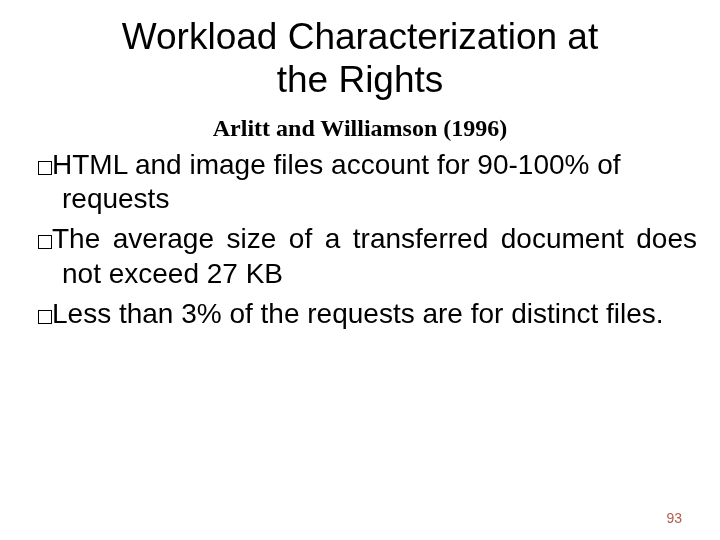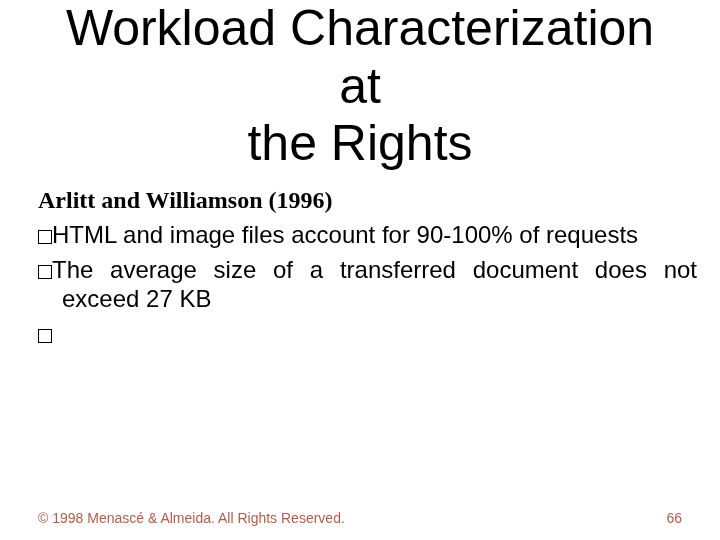--- a/index.html
+++ b/index.html
@@ -13,34 +13,35 @@
     overflow: hidden;
   }
   .slide {
     position: relative;
     width: 720px;
     height: 540px;
     box-sizing: border-box;
   }
   .title {
     text-align: center;
-    font-size: 50px;
+    font-size: 37px;
     line-height: 1.15;
-    padding: 0 40px 6px 40px;
+    padding: 16px 40px 6px 40px;
     font-weight: 400;
   }
   .subtitle {
     font-family: "Times New Roman", Times, serif;
     font-weight: bold;
     font-size: 24px;
     padding: 8px 38px 4px 38px;
+    text-align: center;
   }
   .body {
     padding: 0 23px 0 38px;
-    font-size: 24px;
+    font-size: 28px;
     line-height: 1.22;
   }
   .bullet {
     margin: 2px 0 6px 0;
   }
   .bullet.justify {
     text-align: justify;
   }
   .bullet .sq {
     display: inline-block;
@@ -91,24 +92,23 @@
 
     <div class="bullet hang">
       <span class="sq"></span><span class="txt">HTML and image files account for 90-100% of requests</span>
     </div>
 
     <div class="bullet hang justify">
       <span class="sq"></span><span class="txt">The average size of a transferred document does not exceed 27 KB</span>
     </div>
 
     <div class="bullet hang">
-      <span class="sq"></span>
+      <span class="sq"></span><span class="txt">Less than 3% of the requests are for distinct files.</span>
     </div>
 
 
   </div>
 
   <div class="footer">
-    <span class="left">© 1998 Menascé &amp; Almeida. All Rights Reserved.</span>
-    <span class="right">66</span>
+    <span class="right">93</span>
   </div>
 
 </div>
 
 </body></html>

